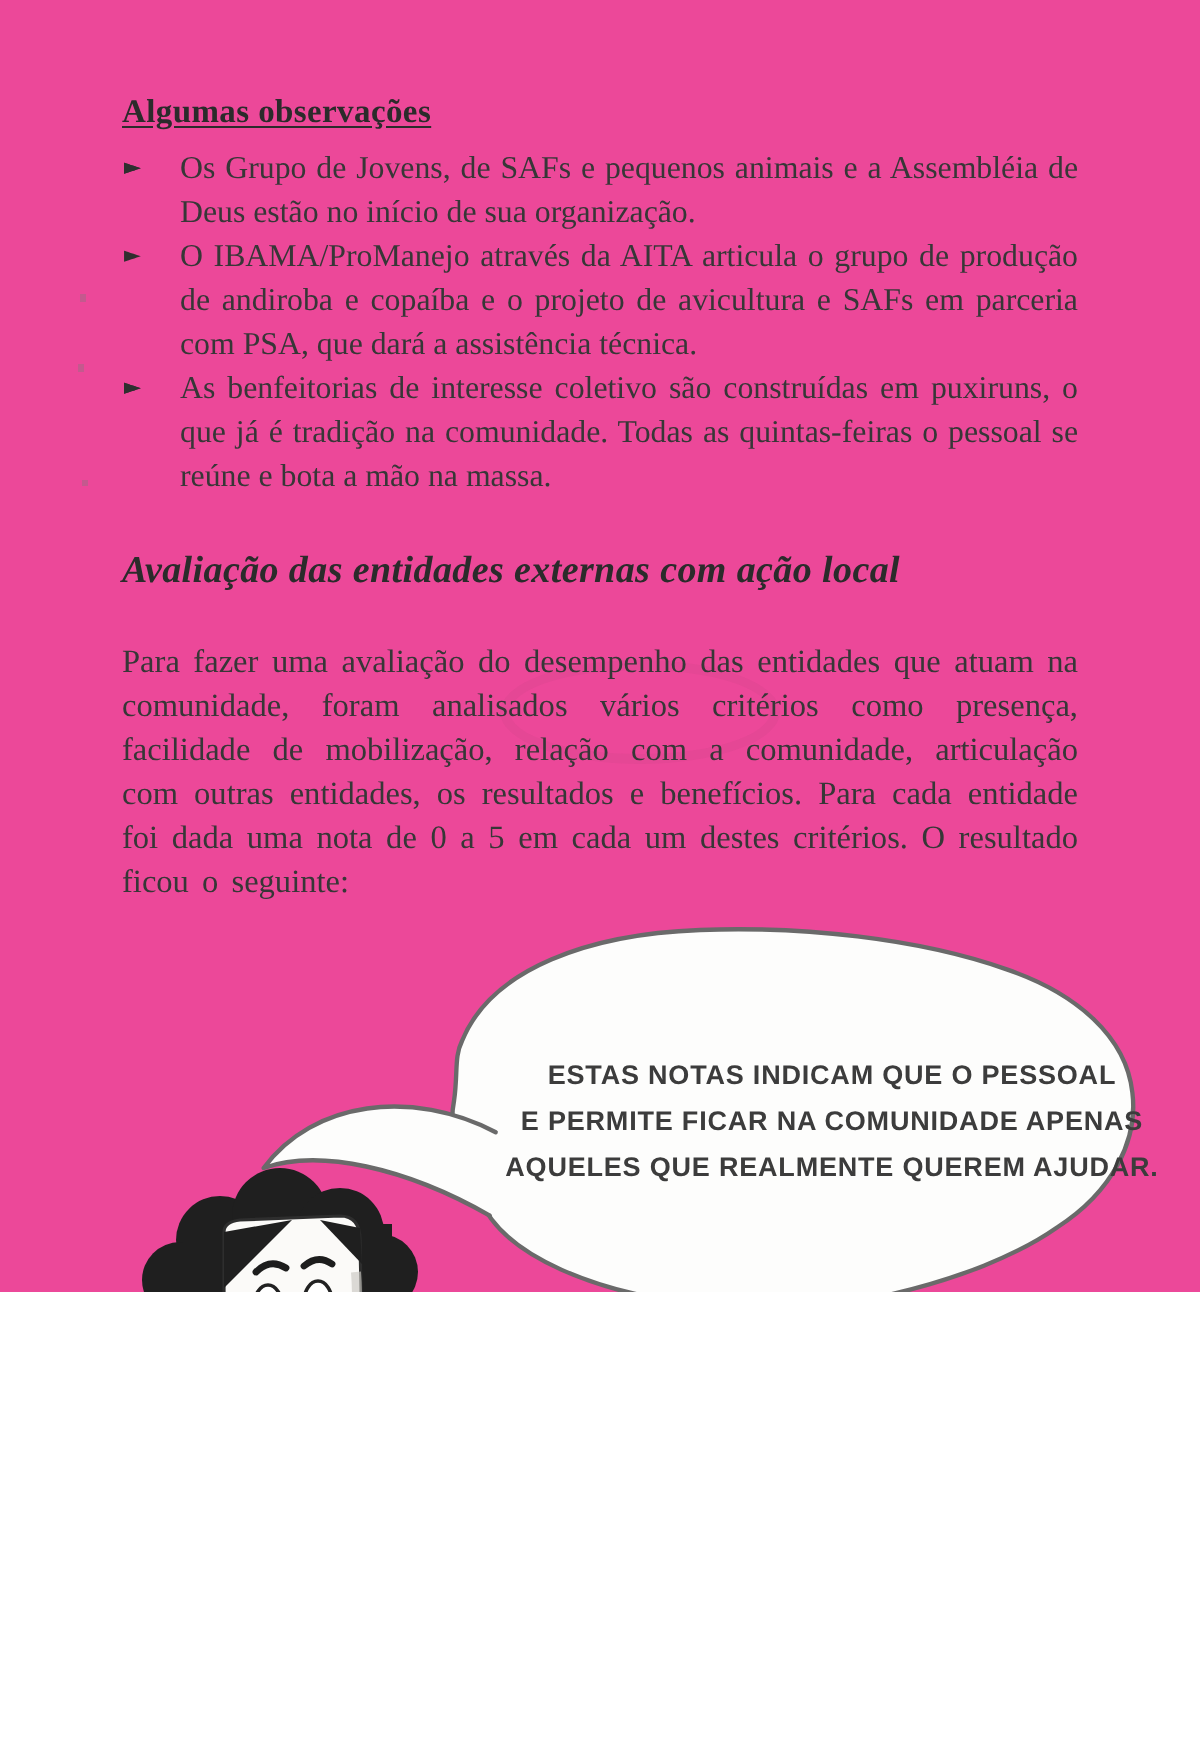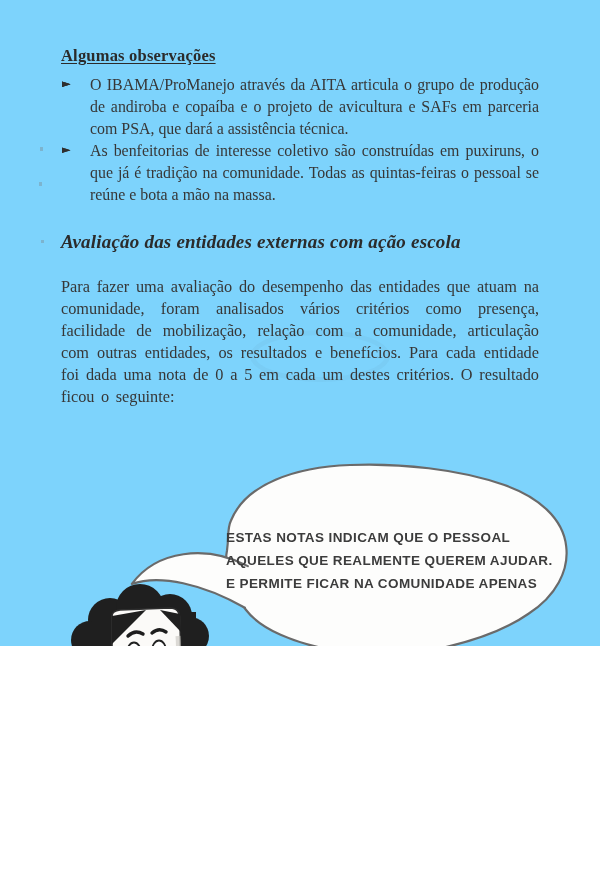--- a/index.html
+++ b/index.html
@@ -1,19 +1,19 @@
 <!DOCTYPE html>
 <html><head>
 <meta charset="utf-8">
 <style>
   html,body{margin:0;padding:0;}
   body{width:600px;height:870px;font-family:"Liberation Serif",serif;}
   .page{
     position:relative;width:600px;height:646px;
-    background:#7dd3fc;overflow:hidden;
+    background:#ec4899;overflow:hidden;
   }
   
   .content{position:absolute;left:61px;top:46px;width:478px;color:#373737;}
   .obs-heading{
     margin:0 0 8px 0;
     font-size:16.5px;font-weight:bold;color:#2b2b2b;
     text-decoration:underline;text-underline-offset:2px;
     letter-spacing:.2px;
   }
   .bullet-list{margin:0;padding:0;}
@@ -32,24 +32,24 @@
     color:#2b2b2b;letter-spacing:.2px;
   }
   .body-par{
     margin:23px 0 0 0;
     font-size:16.3px;line-height:22px;text-align:justify;
     word-spacing:2.5px;
   }
   
   .bubble-svg{position:absolute;left:112px;top:458px;width:476px;height:250px;}
   .bubble-text{
-    position:absolute;left:226px;top:526px;width:346px;
+    position:absolute;left:243px;top:526px;width:346px;
     font-family:"Liberation Sans",sans-serif;
     font-size:13.5px;line-height:23px;font-weight:bold;
-    letter-spacing:.4px;color:#3c3c3c;
+    letter-spacing:.4px;color:#3c3c3c;text-align:center;
   }
   
   .woman-svg{position:absolute;left:48px;top:578px;width:200px;height:280px;}
   
   .pagenum-svg{position:absolute;left:260px;top:820px;width:80px;height:46px;}
   
   .bleed{
     position:absolute;left:250px;top:330px;width:130px;height:42px;
     border:5px solid rgba(60,60,60,.035);border-radius:50%;
   }
@@ -70,53 +70,54 @@
 
   <section class="content">
     <h2 class="obs-heading">Algumas observações</h2>
 
     <div class="bullet-list">
       <div class="bullet-item">
         <span class="bullet">►</span>
       </div>
       <div class="bullet-item">
         <span class="bullet">►</span>
+        <span>Os Grupo de Jovens, de SAFs e pequenos animais e a Assembléia de Deus estão no início de sua organização.</span>
       </div>
       <div class="bullet-item">
         <span class="bullet">►</span>
         <span>O IBAMA/ProManejo através da AITA articula o grupo de produção de andiroba e copaíba e o projeto de avicultura e SAFs em parceria com PSA, que dará a assistência técnica.</span>
       </div>
       <div class="bullet-item">
         <span class="bullet">►</span>
       </div>
       <div class="bullet-item">
         <span class="bullet">►</span>
         <span>As benfeitorias de interesse coletivo são construídas em puxiruns, o que já é tradição na comunidade. Todas as quintas-feiras o pessoal se reúne e bota a mão na massa.</span>
       </div>
     </div>
 
-    <h3 class="section-heading">Avaliação das entidades externas com ação escola</h3>
+    <h3 class="section-heading">Avaliação das entidades externas com ação local</h3>
 
     <p class="body-par">Para fazer uma avaliação do desempenho das entidades que atuam na comunidade, foram analisados vários critérios como presença, facilidade de mobilização, relação com a comunidade, articulação com outras entidades, os resultados e benefícios. Para cada entidade foi dada uma nota de 0 a 5 em cada um destes critérios. O resultado ficou o seguinte:</p>
   </section>
 
   <svg class="bubble-svg" viewBox="0 0 480 250" xmlns="http://www.w3.org/2000/svg">
     <g>
       <path d="M120,62 C135,25 185,8 240,6 C290,4 350,10 395,26 C430,38 455,60 458,88
                C461,112 448,138 420,156 C400,170 370,182 335,190 C300,197 255,198 220,192
                C185,186 150,172 135,152 C122,135 112,112 116,92 C118,78 116,70 120,62 Z" fill="#fdfdfc" stroke="#6a6a6a" stroke-width="2.2" stroke-linejoin="round"></path>
       <path d="M137,108 C95,86 45,92 20,126 C48,116 92,126 134,150 Z" fill="#fdfdfc" stroke="none"></path>
       <path d="M137,108 C95,86 45,92 20,126 M20,126 C48,116 92,126 134,150" fill="none" stroke="#6a6a6a" stroke-width="2.2" stroke-linecap="round"></path>
     </g>
   </svg>
 
   <div class="bubble-text">
     <div>ESTAS NOTAS INDICAM QUE O PESSOAL</div>
+    <div>E PERMITE FICAR NA COMUNIDADE APENAS</div>
     <div>AQUELES QUE REALMENTE QUEREM AJUDAR.</div>
-    <div>E PERMITE FICAR NA COMUNIDADE APENAS</div>
   </div>
 
   <svg class="woman-svg" viewBox="0 0 200 280" xmlns="http://www.w3.org/2000/svg">
     <defs>
       <path id="star" d="M-4,-4 L4,4 M-4,4 L4,-4 M0,-5.5 L0,5.5"></path>
     </defs>
 
     <g fill="#1f1f1f">
       <circle cx="62" cy="42" r="22"></circle>
         <circle cx="92" cy="30" r="24"></circle>

